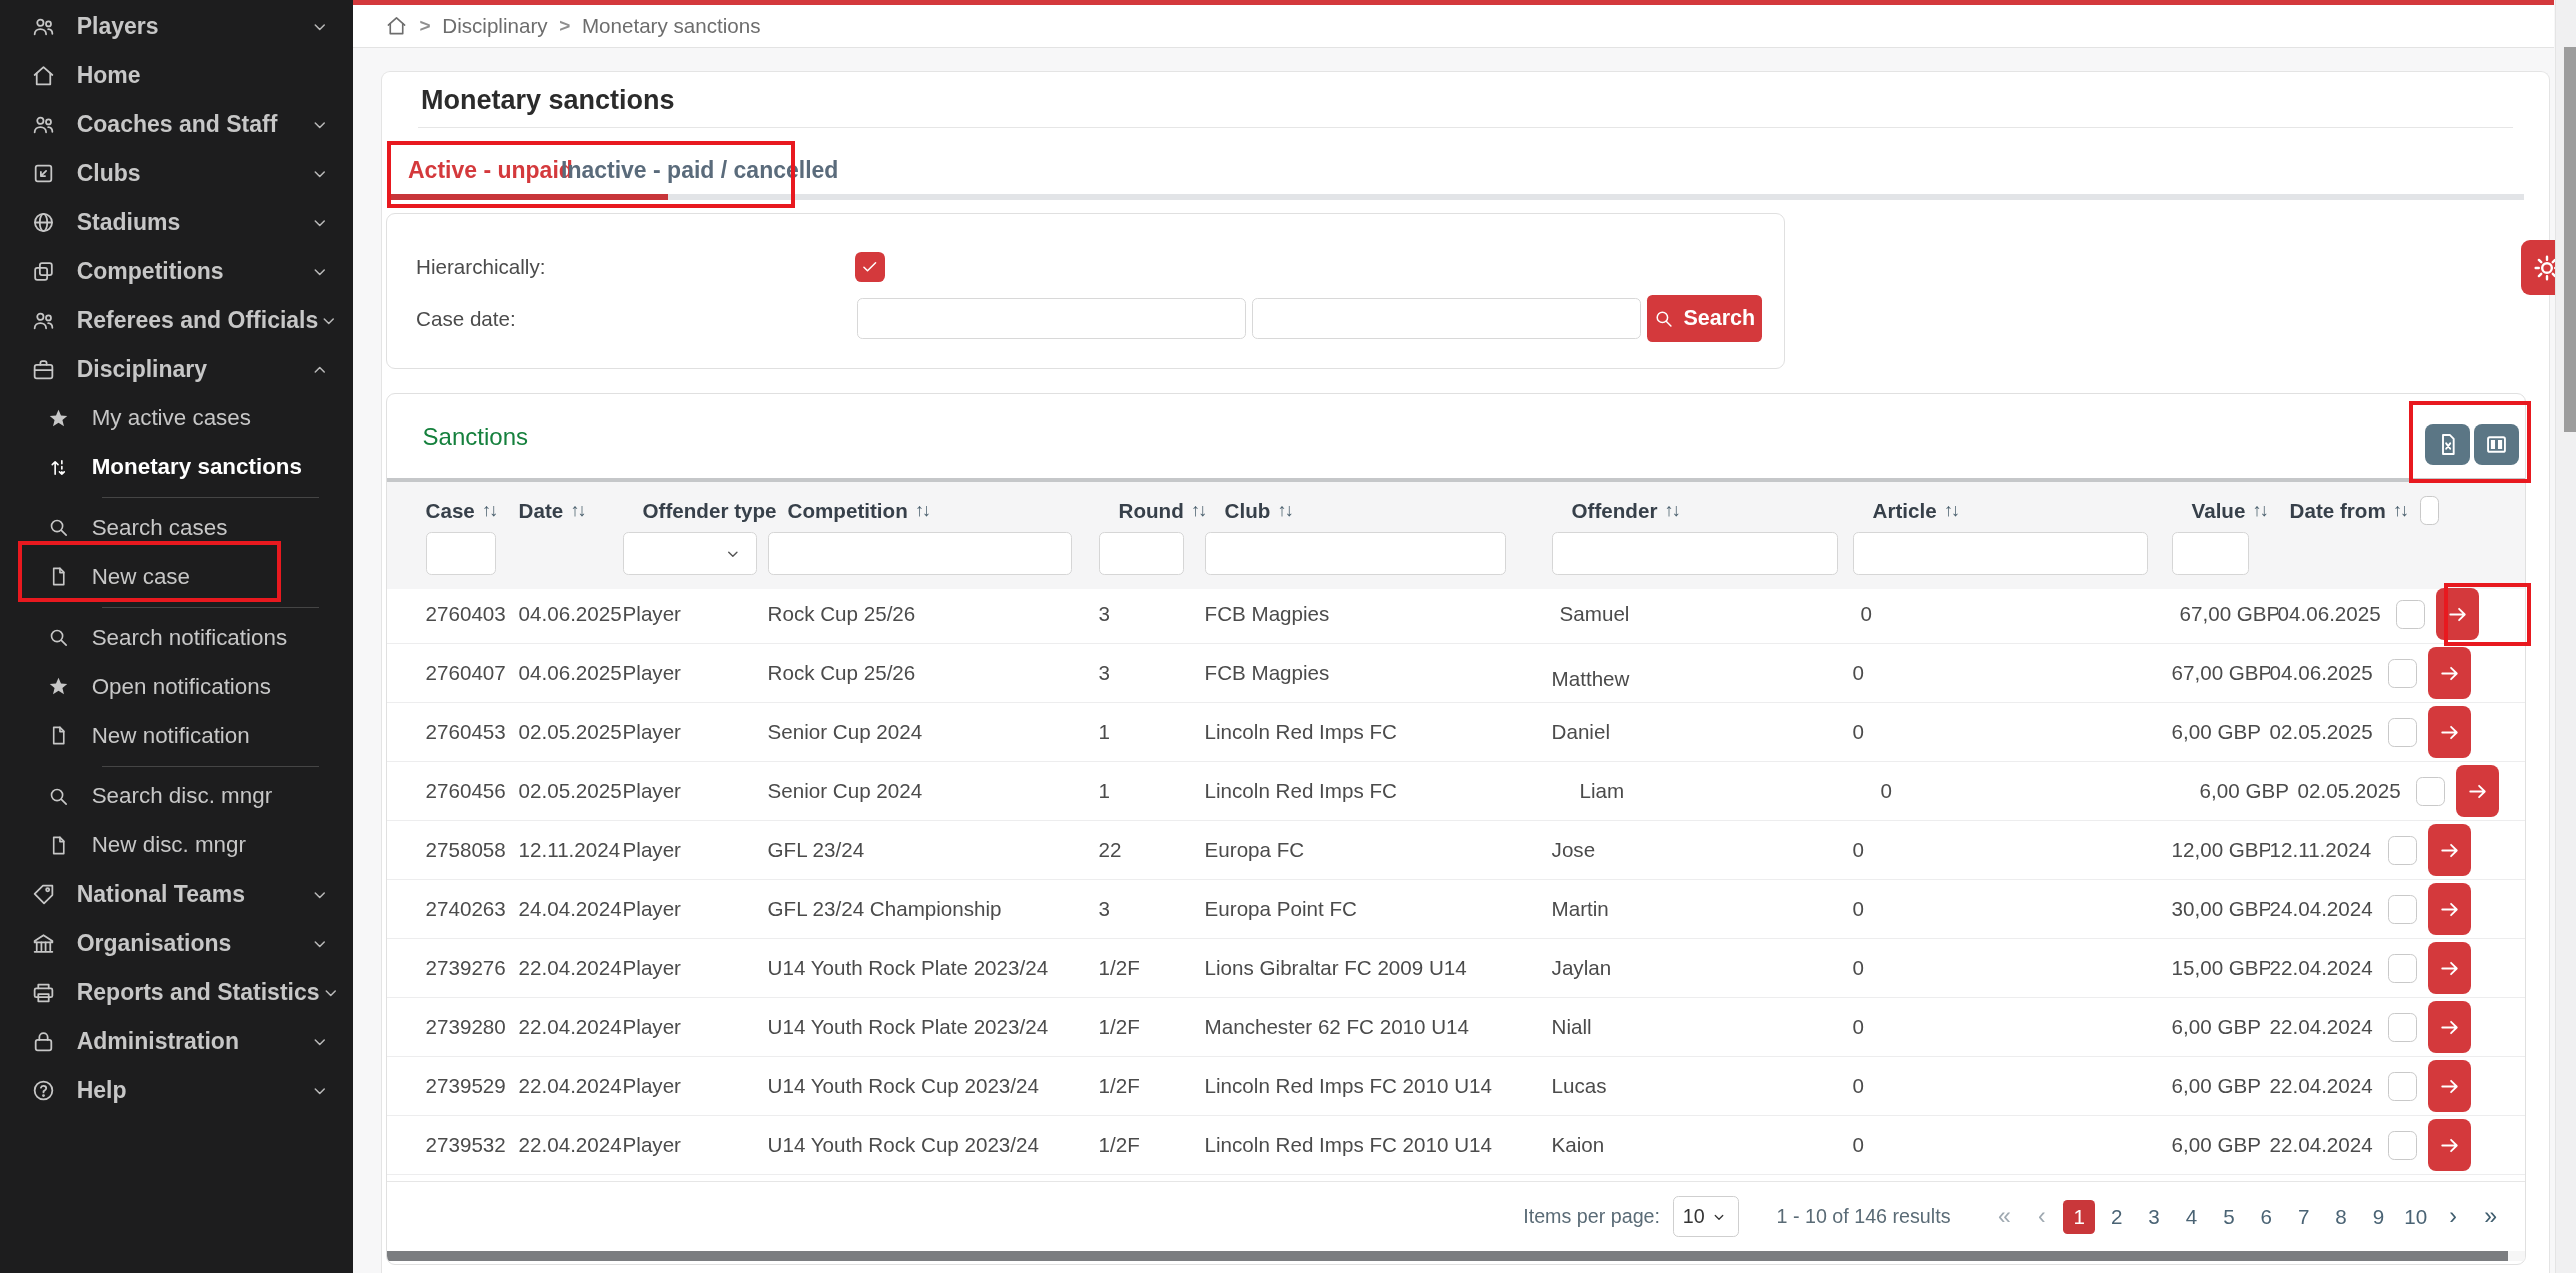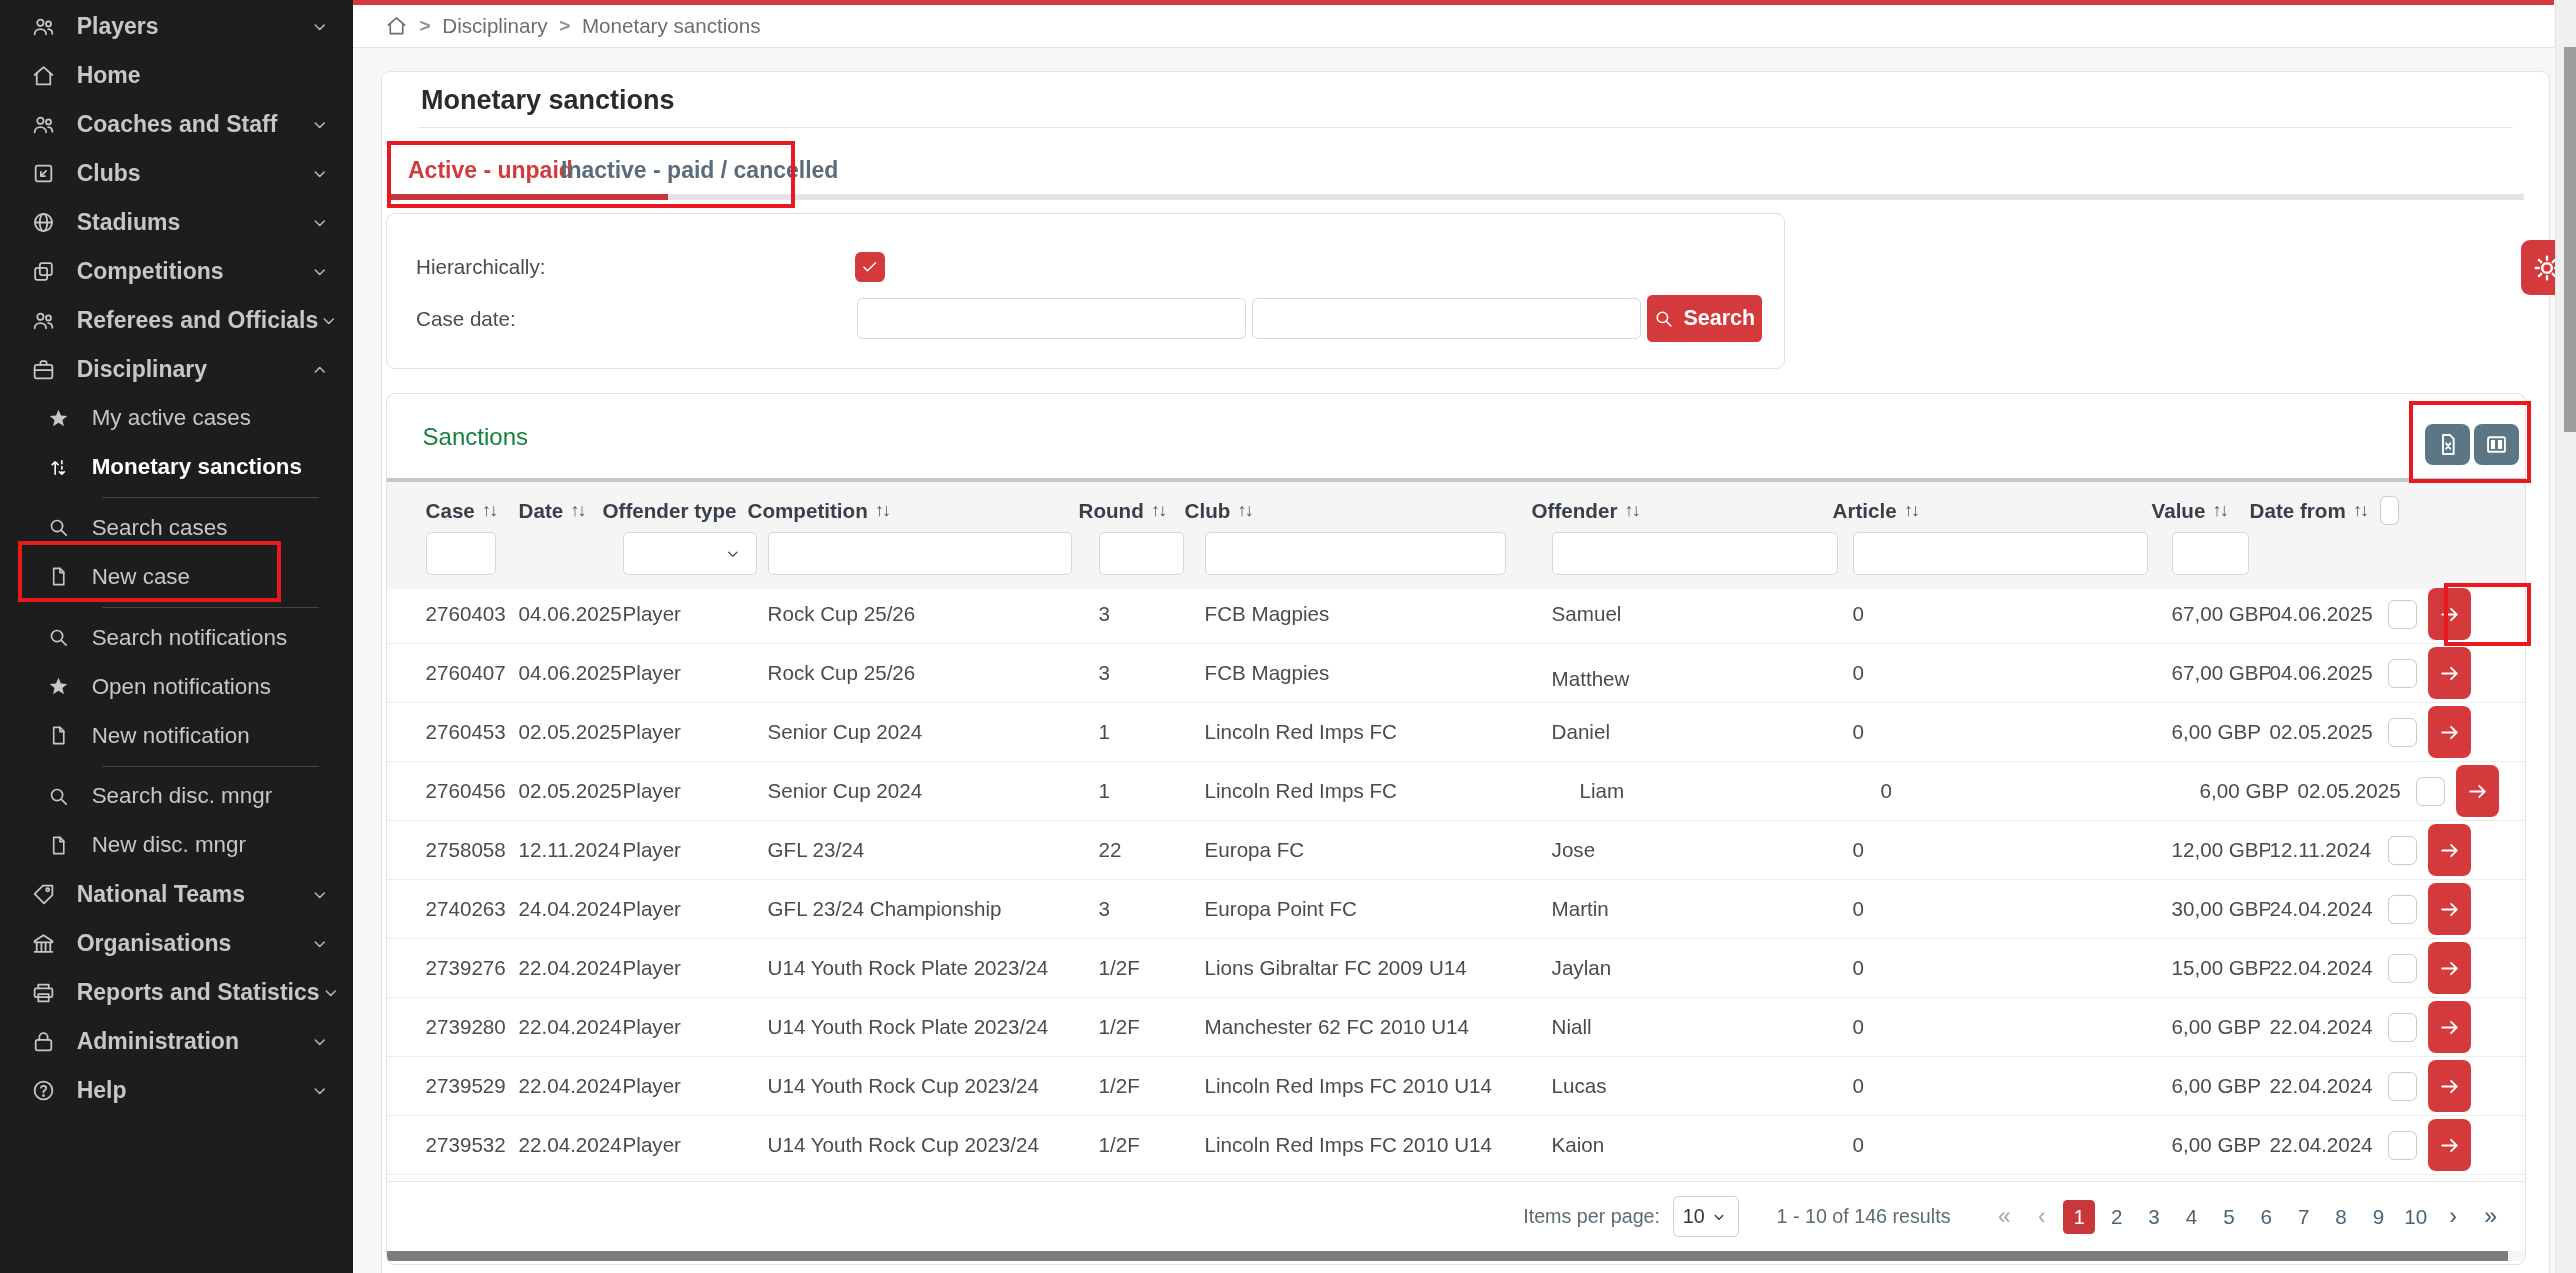--- a/index.html
+++ b/index.html
@@ -407,21 +407,21 @@
             </svg>
           </span>
         </button>
       </div>
     <div class="thead">
       <div class="th-row" id="th-row">
           <div class="th-cell" style="width: 93px; flex: 0 0 auto;">
             <span>Case</span>
             <span class="sort-glyph">↑↓</span>
           </div>
-          <div class="th-cell" style="width: 84px; flex: 0 0 auto;">
+          <div class="th-cell" style="width: 124px; flex: 0 0 auto;">
             <span>Date</span>
             <span class="sort-glyph">↑↓</span>
           </div>
           <div class="th-cell" style="width: 145px; flex: 0 0 auto;">
             <span>Offender type</span>
           </div>
           <div class="th-cell" style="width: 331px; flex: 0 0 auto;">
             <span>Competition</span>
             <span class="sort-glyph">↑↓</span>
           </div>
@@ -480,21 +480,21 @@
         </div>
     </div>
     <div class="tbody" id="tbody">
         <div class="t-row">
           <div class="t-cell" style="width: 93px; flex: 0 0 auto;">2760403</div>
           <div class="t-cell" style="width: 104px; flex: 0 0 auto;">04.06.2025</div>
           <div class="t-cell" style="width: 145px; flex: 0 0 auto;">Player</div>
           <div class="t-cell" style="width: 331px; flex: 0 0 auto;">Rock Cup 25/26</div>
           <div class="t-cell" style="width: 106px; flex: 0 0 auto;">3</div>
           <div class="t-cell" style="width: 347px; flex: 0 0 auto;">FCB Magpies</div>
-          <div class="t-cell" style="width: 301px; flex: 0 0 auto;">Samuel</div>
+          <div class="t-cell" style="width: 301px; flex: 0 0 auto; margin-left: 8px;">Samuel</div>
           <div class="t-cell" style="width: 319px; flex: 0 0 auto;">0</div>
           <div class="t-cell" style="width: 98px; flex: 0 0 auto;">67,00 GBP</div>
           <div class="t-cell" style="width: 118px; flex: 0 0 auto;">04.06.2025</div>
           <div class="t-cell" style="width: 40px; flex: 0 0 auto; display: flex;">
             <div class="row-check"></div>
           </div>
           <div class="t-cell" style="width: 59px; flex: 0 0 auto; display: flex;">
             <button class="row-arrow">
               <span style="display: flex;">
                 <svg viewBox="0 0 24 24" fill="none" stroke="currentColor" stroke-width="1.7" stroke-linecap="round" stroke-linejoin="round">

